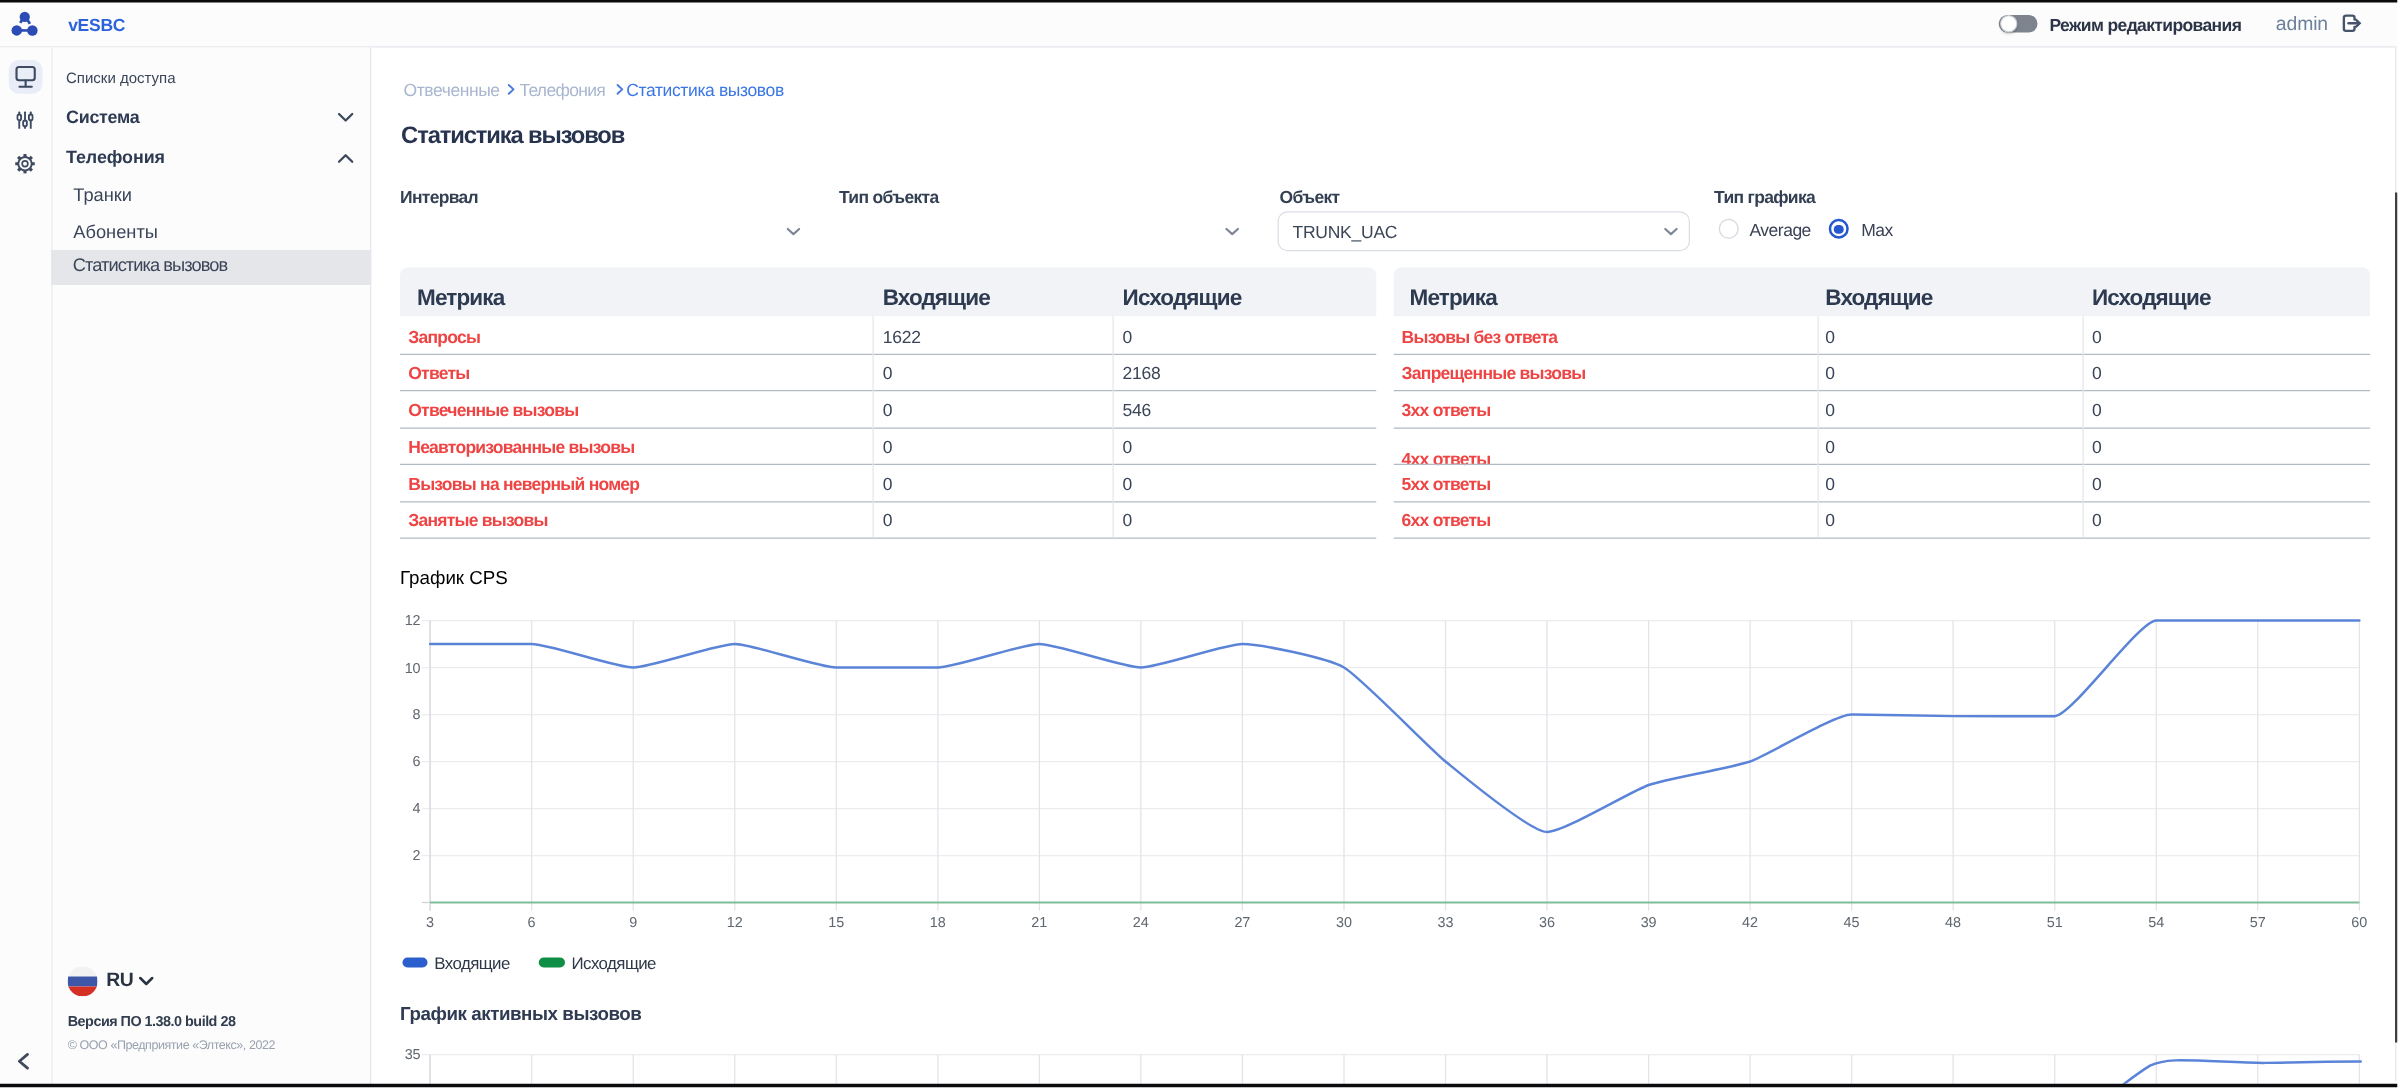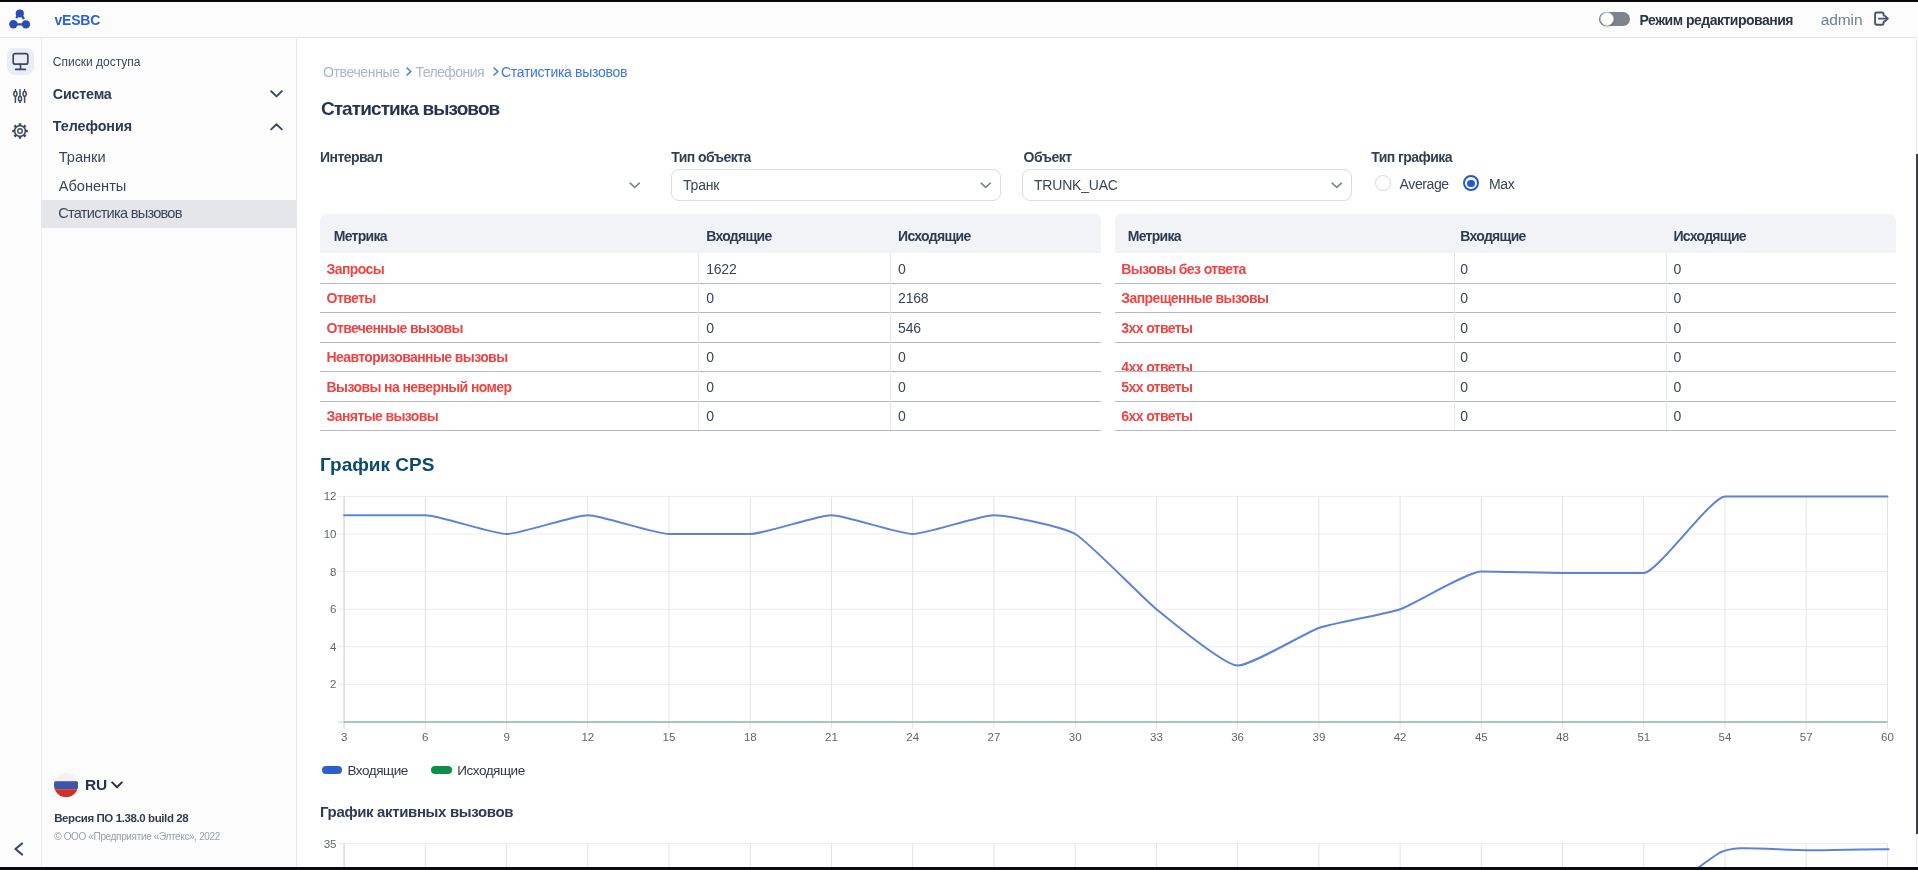--- a/index.html
+++ b/index.html
@@ -97,21 +97,20 @@
 <svg class="abs" style="left:493px;top:67px" width="6" height="9" viewBox="0 0 6 9" fill="none" stroke="#4a7ce0" stroke-width="1.6" stroke-linecap="round" stroke-linejoin="round">
       <path d="M1 1 L4.8 4.5 L1 8"></path>
     </svg>
 <div class="abs" style="left:501px;top:64px;font-size:14px;color:#3b76e4;letter-spacing:-0.3px">Статистика вызовов</div>
 <div class="abs" style="left:320.9px;top:98px;font-size:19px;font-weight:700;color:#27334f;letter-spacing:-0.9px">Статистика вызовов</div>
 
 <div class="abs" style="left:320px;top:149px;font-size:14px;font-weight:700;color:#333f52;letter-spacing:-0.55px">Интервал</div>
 <div class="abs" style="left:671.2px;top:149px;font-size:14px;font-weight:700;color:#333f52;letter-spacing:-0.55px">Тип объекта</div>
 <div class="abs" style="left:1023.6px;top:149px;font-size:14px;font-weight:700;color:#333f52;letter-spacing:-0.55px">Объект</div>
 <div class="abs" style="left:1371.3px;top:149px;font-size:14px;font-weight:700;color:#333f52;letter-spacing:-0.55px">Тип графика</div>
-<div class="abs sel" style="left:671px">Транк</div>
 <div class="abs sel" style="left:1022px">TRUNK_UAC</div>
 <svg class="abs chev" style="left:629px">
       <path d="M1.2 1.2 L5.75 5.3 L10.3 1.2"></path>
     </svg>
 <svg class="abs chev" style="left:979.5px">
       <path d="M1.2 1.2 L5.75 5.3 L10.3 1.2"></path>
     </svg>
 <svg class="abs chev" style="left:1330.5px">
       <path d="M1.2 1.2 L5.75 5.3 L10.3 1.2"></path>
     </svg>
@@ -119,21 +118,21 @@
 <div class="abs" style="left:1399.6px;top:176px;font-size:14px;color:#3a4254;letter-spacing:-0.4px">Average</div>
 <div class="abs" style="left:1463.1px;top:175.4px;width:15.8px;height:15.8px;border-radius:50%;background:#fff;border:2px solid #2457d0"></div>
 <div class="abs" style="left:1467.3px;top:179.6px;width:7.4px;height:7.4px;border-radius:50%;background:#2457d0"></div>
 <div class="abs" style="left:1489px;top:176px;font-size:14px;color:#3a4254;letter-spacing:-0.4px">Max</div>
 <style>
 .sel{top:169px;width:329.5px;height:31.5px;border:1px solid #d9dde4;border-radius:8px;background:#fff;font-size:14px;color:#3a4556;line-height:30px;padding-left:11px;letter-spacing:-0.2px}
 .chev{top:181.5px;width:12px;height:7px;fill:none;stroke:#7d8694;stroke-width:1.7;stroke-linecap:round;stroke-linejoin:round}
 .menu{white-space:nowrap}
 .th{letter-spacing:-0.7px}
 
-.th{position:absolute;font-size:14px;font-weight:700;color:#2d3a50}
+.th{position:absolute;font-size:18px;font-weight:700;color:#2d3a50}
 .tm{position:absolute;font-size:14px;font-weight:700;color:#ef4444;white-space:nowrap;letter-spacing:-0.6px}
 .tv{position:absolute;font-size:14px;color:#3a4458;letter-spacing:-0.2px}
 .rowb{position:absolute;height:1px;background:#b4bac4}
 .colsep{position:absolute;width:1px;background:#e4e7eb}
 </style>
 
 <div class="abs" style="left:319.5px;top:214.2px;width:781.5px;height:39.1px;background:#f1f3f7;border-radius:6px 6px 0 0"></div>
 <div class="abs" style="left:1115px;top:214.2px;width:781px;height:39.1px;background:#f1f3f7;border-radius:6px 6px 0 0"></div>
 <div id="tables">
 <div class="th" style="left:333.7px;top:227.8px">Метрика</div>
@@ -189,21 +188,21 @@
 <div class="tm" style="left:1121.3px;top:408.1px">6хх ответы</div>
 <div class="tv" style="left:1460.3px;top:408.1px">0</div>
 <div class="tv" style="left:1673.5px;top:408.1px">0</div>
 <div class="rowb" style="left:1115px;top:430.4px;width:781px"></div>
 <div class="colsep" style="left:697.5px;top:253.3px;height:177.1px"></div>
 <div class="colsep" style="left:889.9px;top:253.3px;height:177.1px"></div>
 <div class="colsep" style="left:1453.5px;top:253.3px;height:177.1px"></div>
 <div class="colsep" style="left:1665.8px;top:253.3px;height:177.1px"></div>
 </div>
 
-<div class="abs" style="left:320px;top:453.5px;font-size:19px;font-weight:700;color:#0c4a6e">График CPS</div>
+<div class="abs" style="left:320px;top:453.5px;font-size:15px;font-weight:400;color:#000000">График CPS</div>
 <svg class="abs" style="left:300px;top:450px" width="1600" height="330" id="c1">
 <line x1="37.5" y1="234.4" x2="1587.5" y2="234.4" stroke="#ececf0" stroke-width="1"></line>
 <line x1="37.5" y1="196.8" x2="1587.5" y2="196.8" stroke="#ececf0" stroke-width="1"></line>
 <line x1="37.5" y1="159.2" x2="1587.5" y2="159.2" stroke="#ececf0" stroke-width="1"></line>
 <line x1="37.5" y1="121.6" x2="1587.5" y2="121.6" stroke="#ececf0" stroke-width="1"></line>
 <line x1="37.5" y1="84.0" x2="1587.5" y2="84.0" stroke="#ececf0" stroke-width="1"></line>
 <line x1="37.5" y1="46.4" x2="1587.5" y2="46.4" stroke="#ececf0" stroke-width="1"></line>
 <line x1="44.1" y1="46.4" x2="44.1" y2="278.5" stroke="#e3e3e8" stroke-width="1"></line>
 <text x="44.1" y="291.3" font-size="11.5" fill="#5f666f" text-anchor="middle" font-family="Liberation Sans">3</text>
 <line x1="125.3" y1="46.4" x2="125.3" y2="278.5" stroke="#e3e3e8" stroke-width="1"></line>

